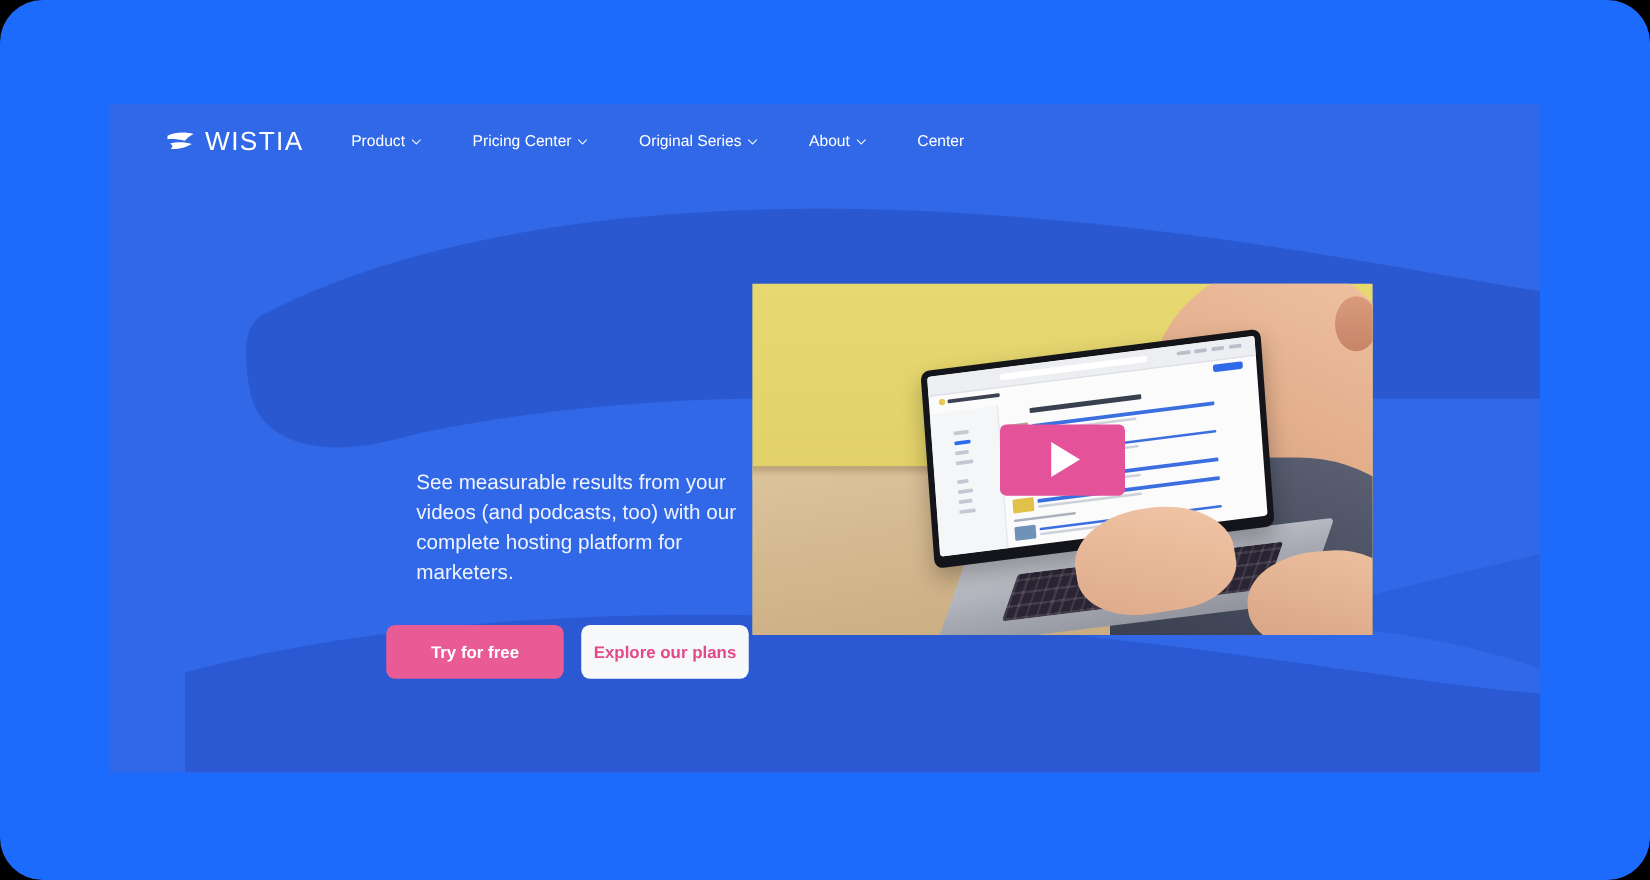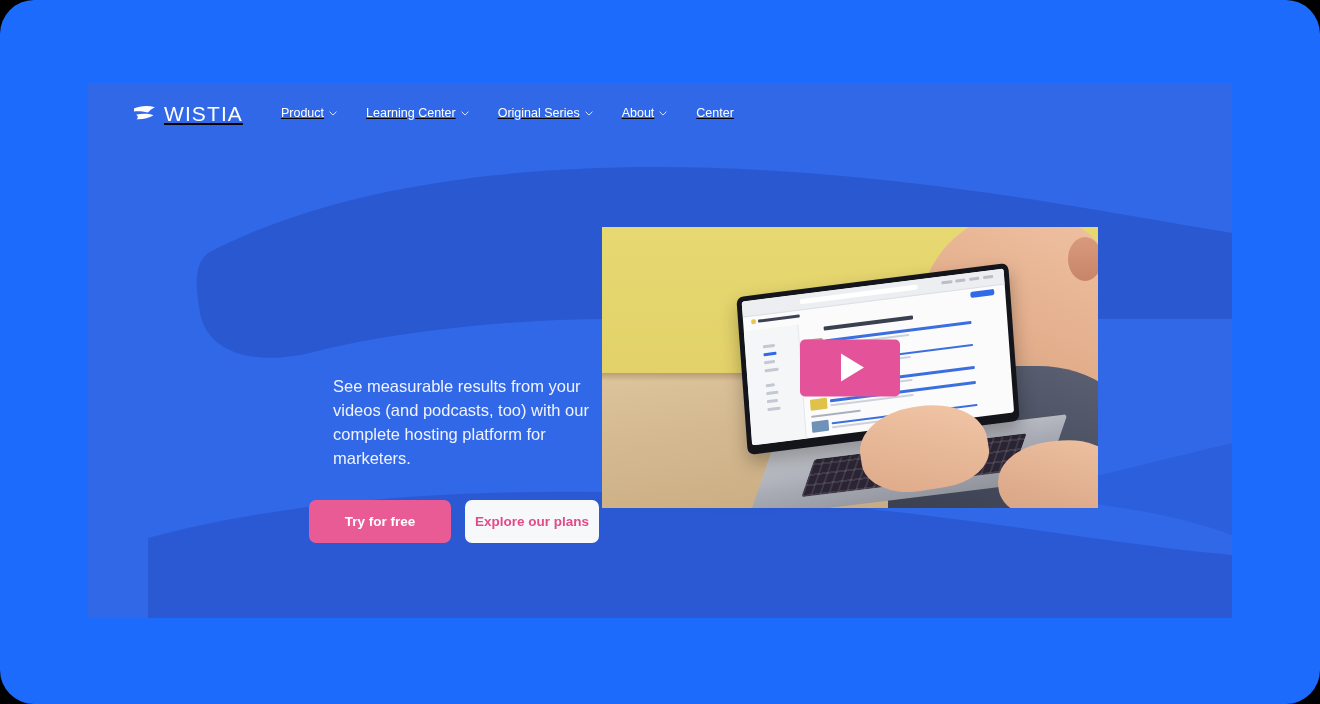--- a/index.html
+++ b/index.html
@@ -30,29 +30,28 @@
   
   .swoosh-wrap { position:absolute; inset:0; pointer-events:none; }
   .swoosh-wrap svg { position:absolute; inset:0; width:100%; height:100%; }
 
   
   .nav {
     position:absolute; left:0; top:0; right:0; height:60px;
     display:flex; align-items:center;
     padding:0 45px 0 45px;
     z-index:6;
-    text-decoration:underline;
   }
   .logo { display:flex; align-items:center; gap:7px; margin-right:38px; }
   .logo-mark { width:24px; height:18px; display:block; }
   .logo-text {
     color:#fff; font-size:21px; letter-spacing:1.1px;
     font-weight:400; line-height:1;
   }
-  .nav-links { display:flex; align-items:center; gap:29px;text-align:right; }
+  .nav-links { display:flex; align-items:center; gap:41px;text-align:right; }
   .nav-link {
     color:#fff; font-size:12.5px; font-weight:400;
     display:flex; align-items:center; gap:5px;
     cursor:pointer; white-space:nowrap;
   }
   .chev { width:8px; height:5px; display:block; opacity:.95; }
   .nav-right { margin-left:auto; display:flex; align-items:center; gap:10px; }
   .btn-login {
     background:#fff; color:#1b1b2e;
     font-size:12.5px; font-weight:700;
@@ -233,21 +232,21 @@
       </div>
 
       <div class="nav-links">
         <div class="nav-link">
           <span>Product</span>
           <svg class="chev" viewBox="0 0 10 6">
               <path d="M1,1 L5,5 L9,1" stroke="#fff" stroke-width="1.1" fill="none" stroke-linecap="round"></path>
             </svg>
         </div>
         <div class="nav-link">
-          <span>Learning Center</span>
+          <span>Pricing Center</span>
           <svg class="chev" viewBox="0 0 10 6">
               <path d="M1,1 L5,5 L9,1" stroke="#fff" stroke-width="1.1" fill="none" stroke-linecap="round"></path>
             </svg>
         </div>
         <div class="nav-link">
           <span>Original Series</span>
           <svg class="chev" viewBox="0 0 10 6">
               <path d="M1,1 L5,5 L9,1" stroke="#fff" stroke-width="1.1" fill="none" stroke-linecap="round"></path>
             </svg>
         </div>

